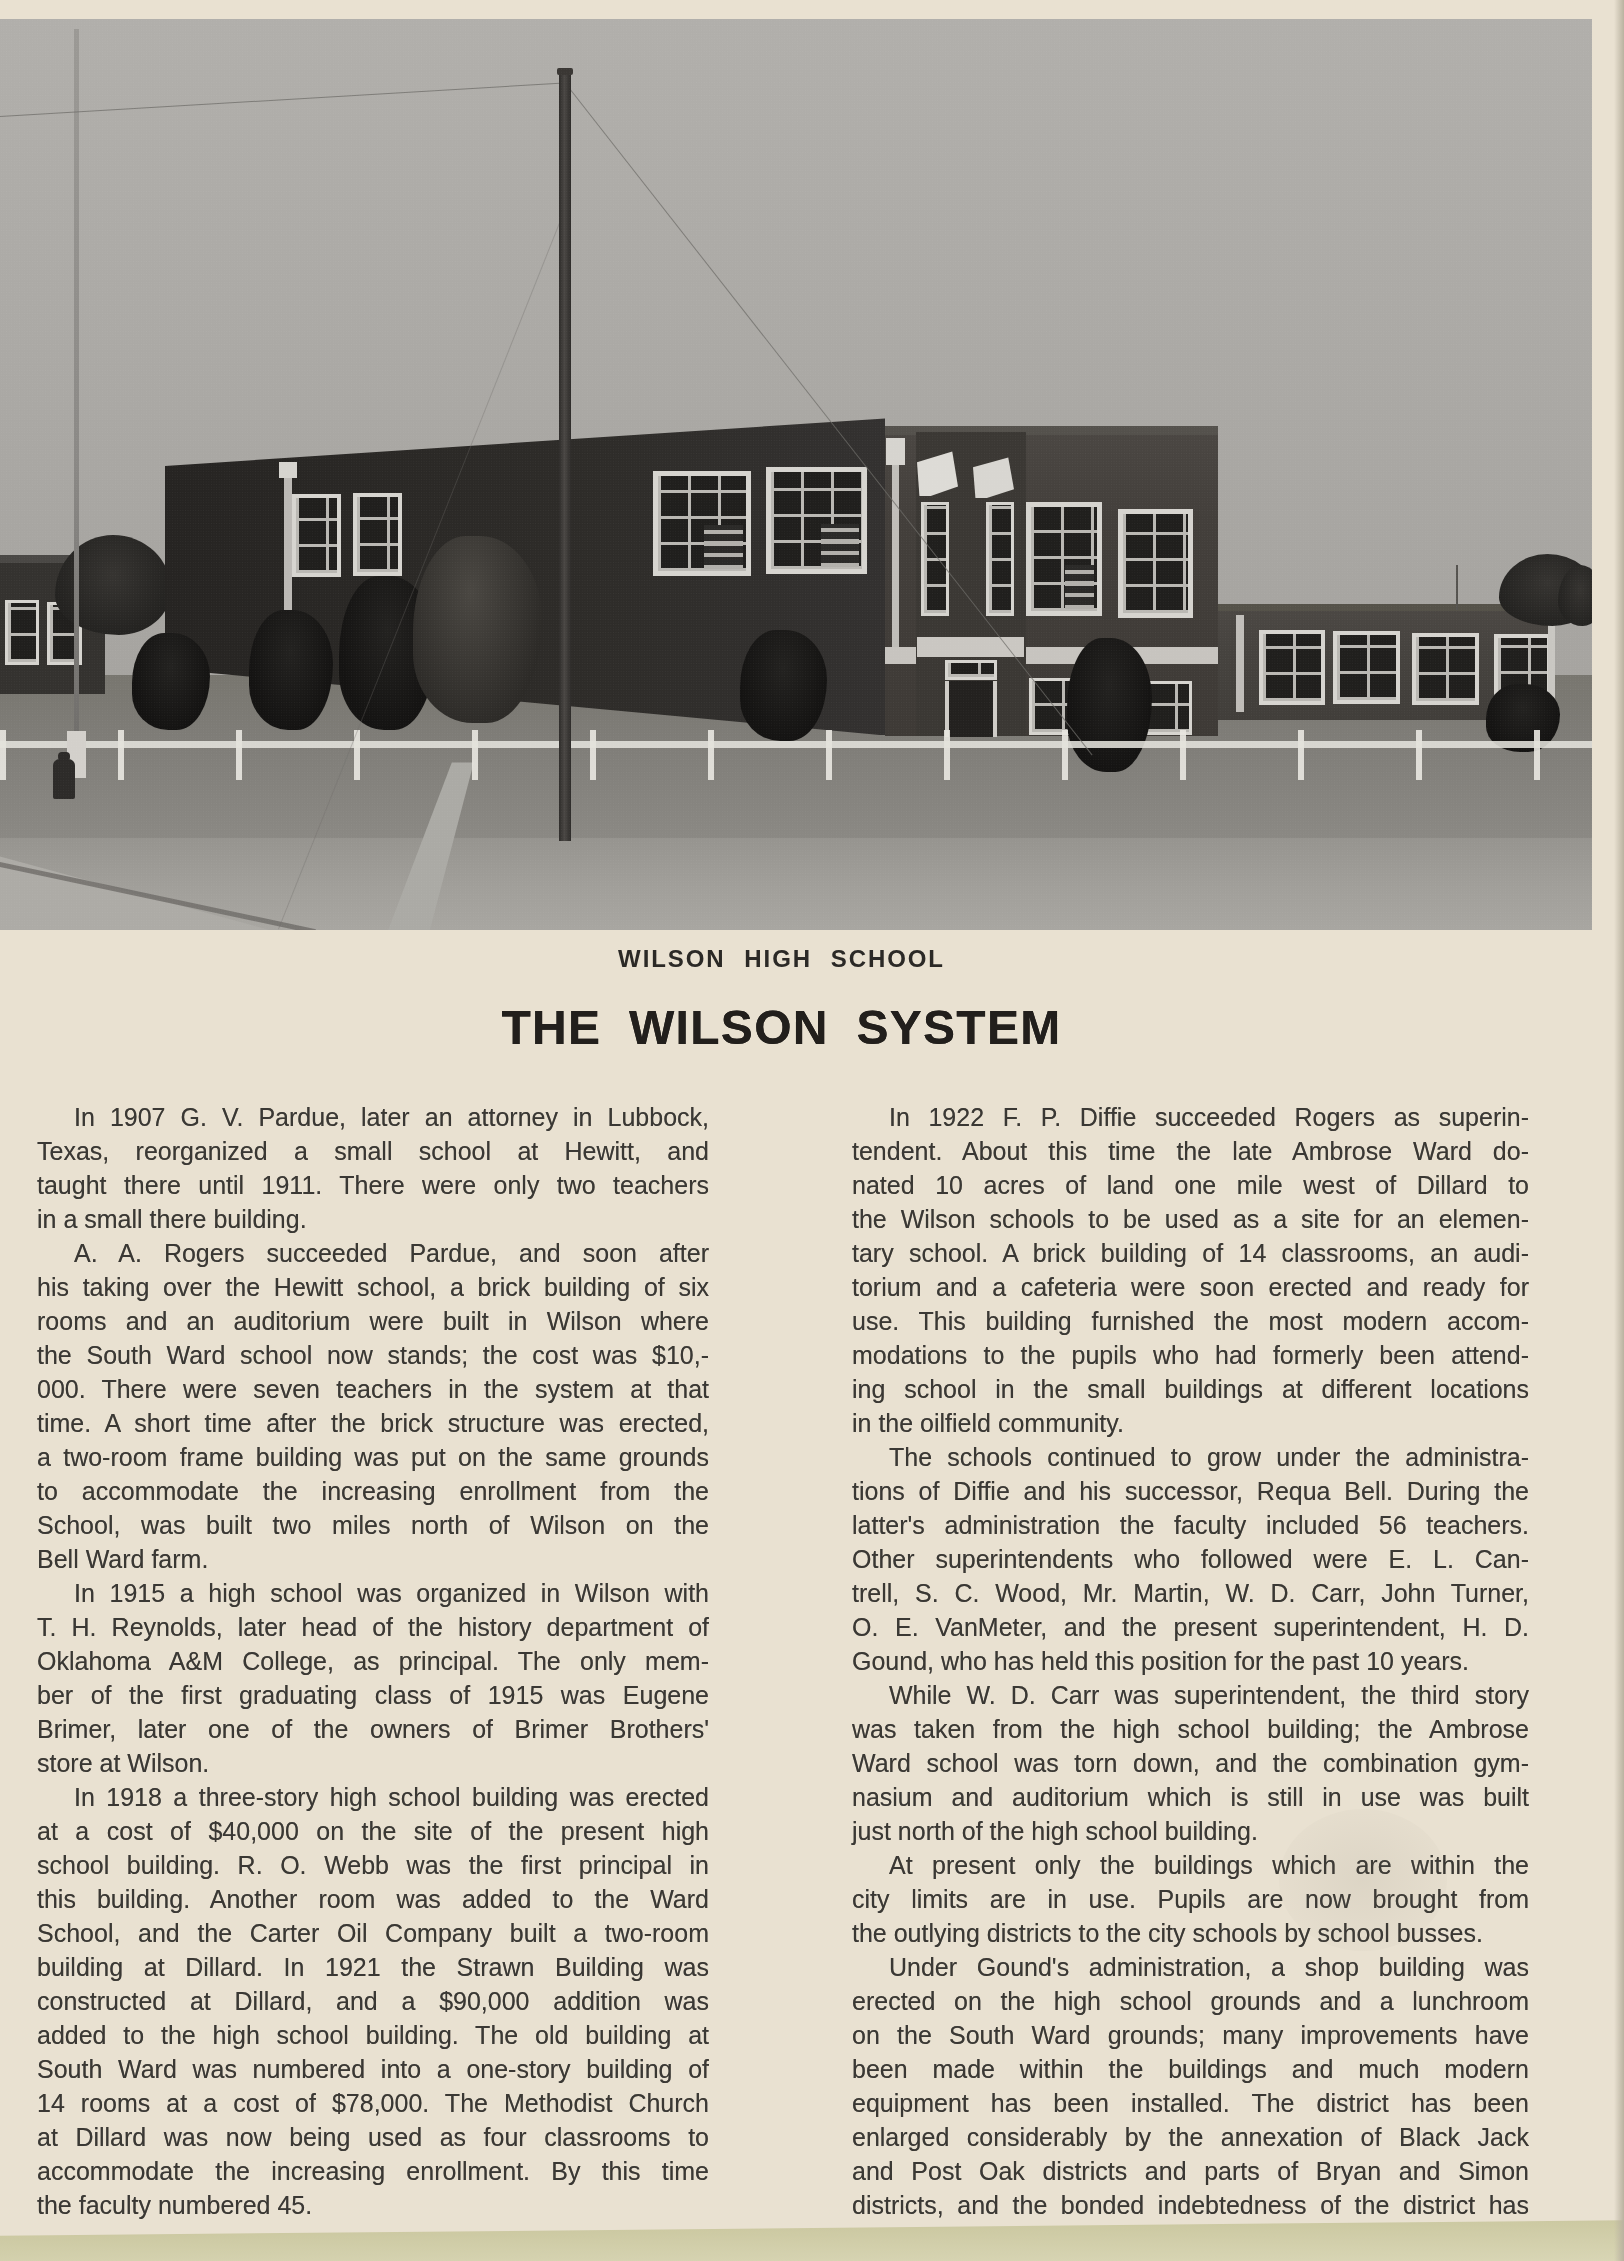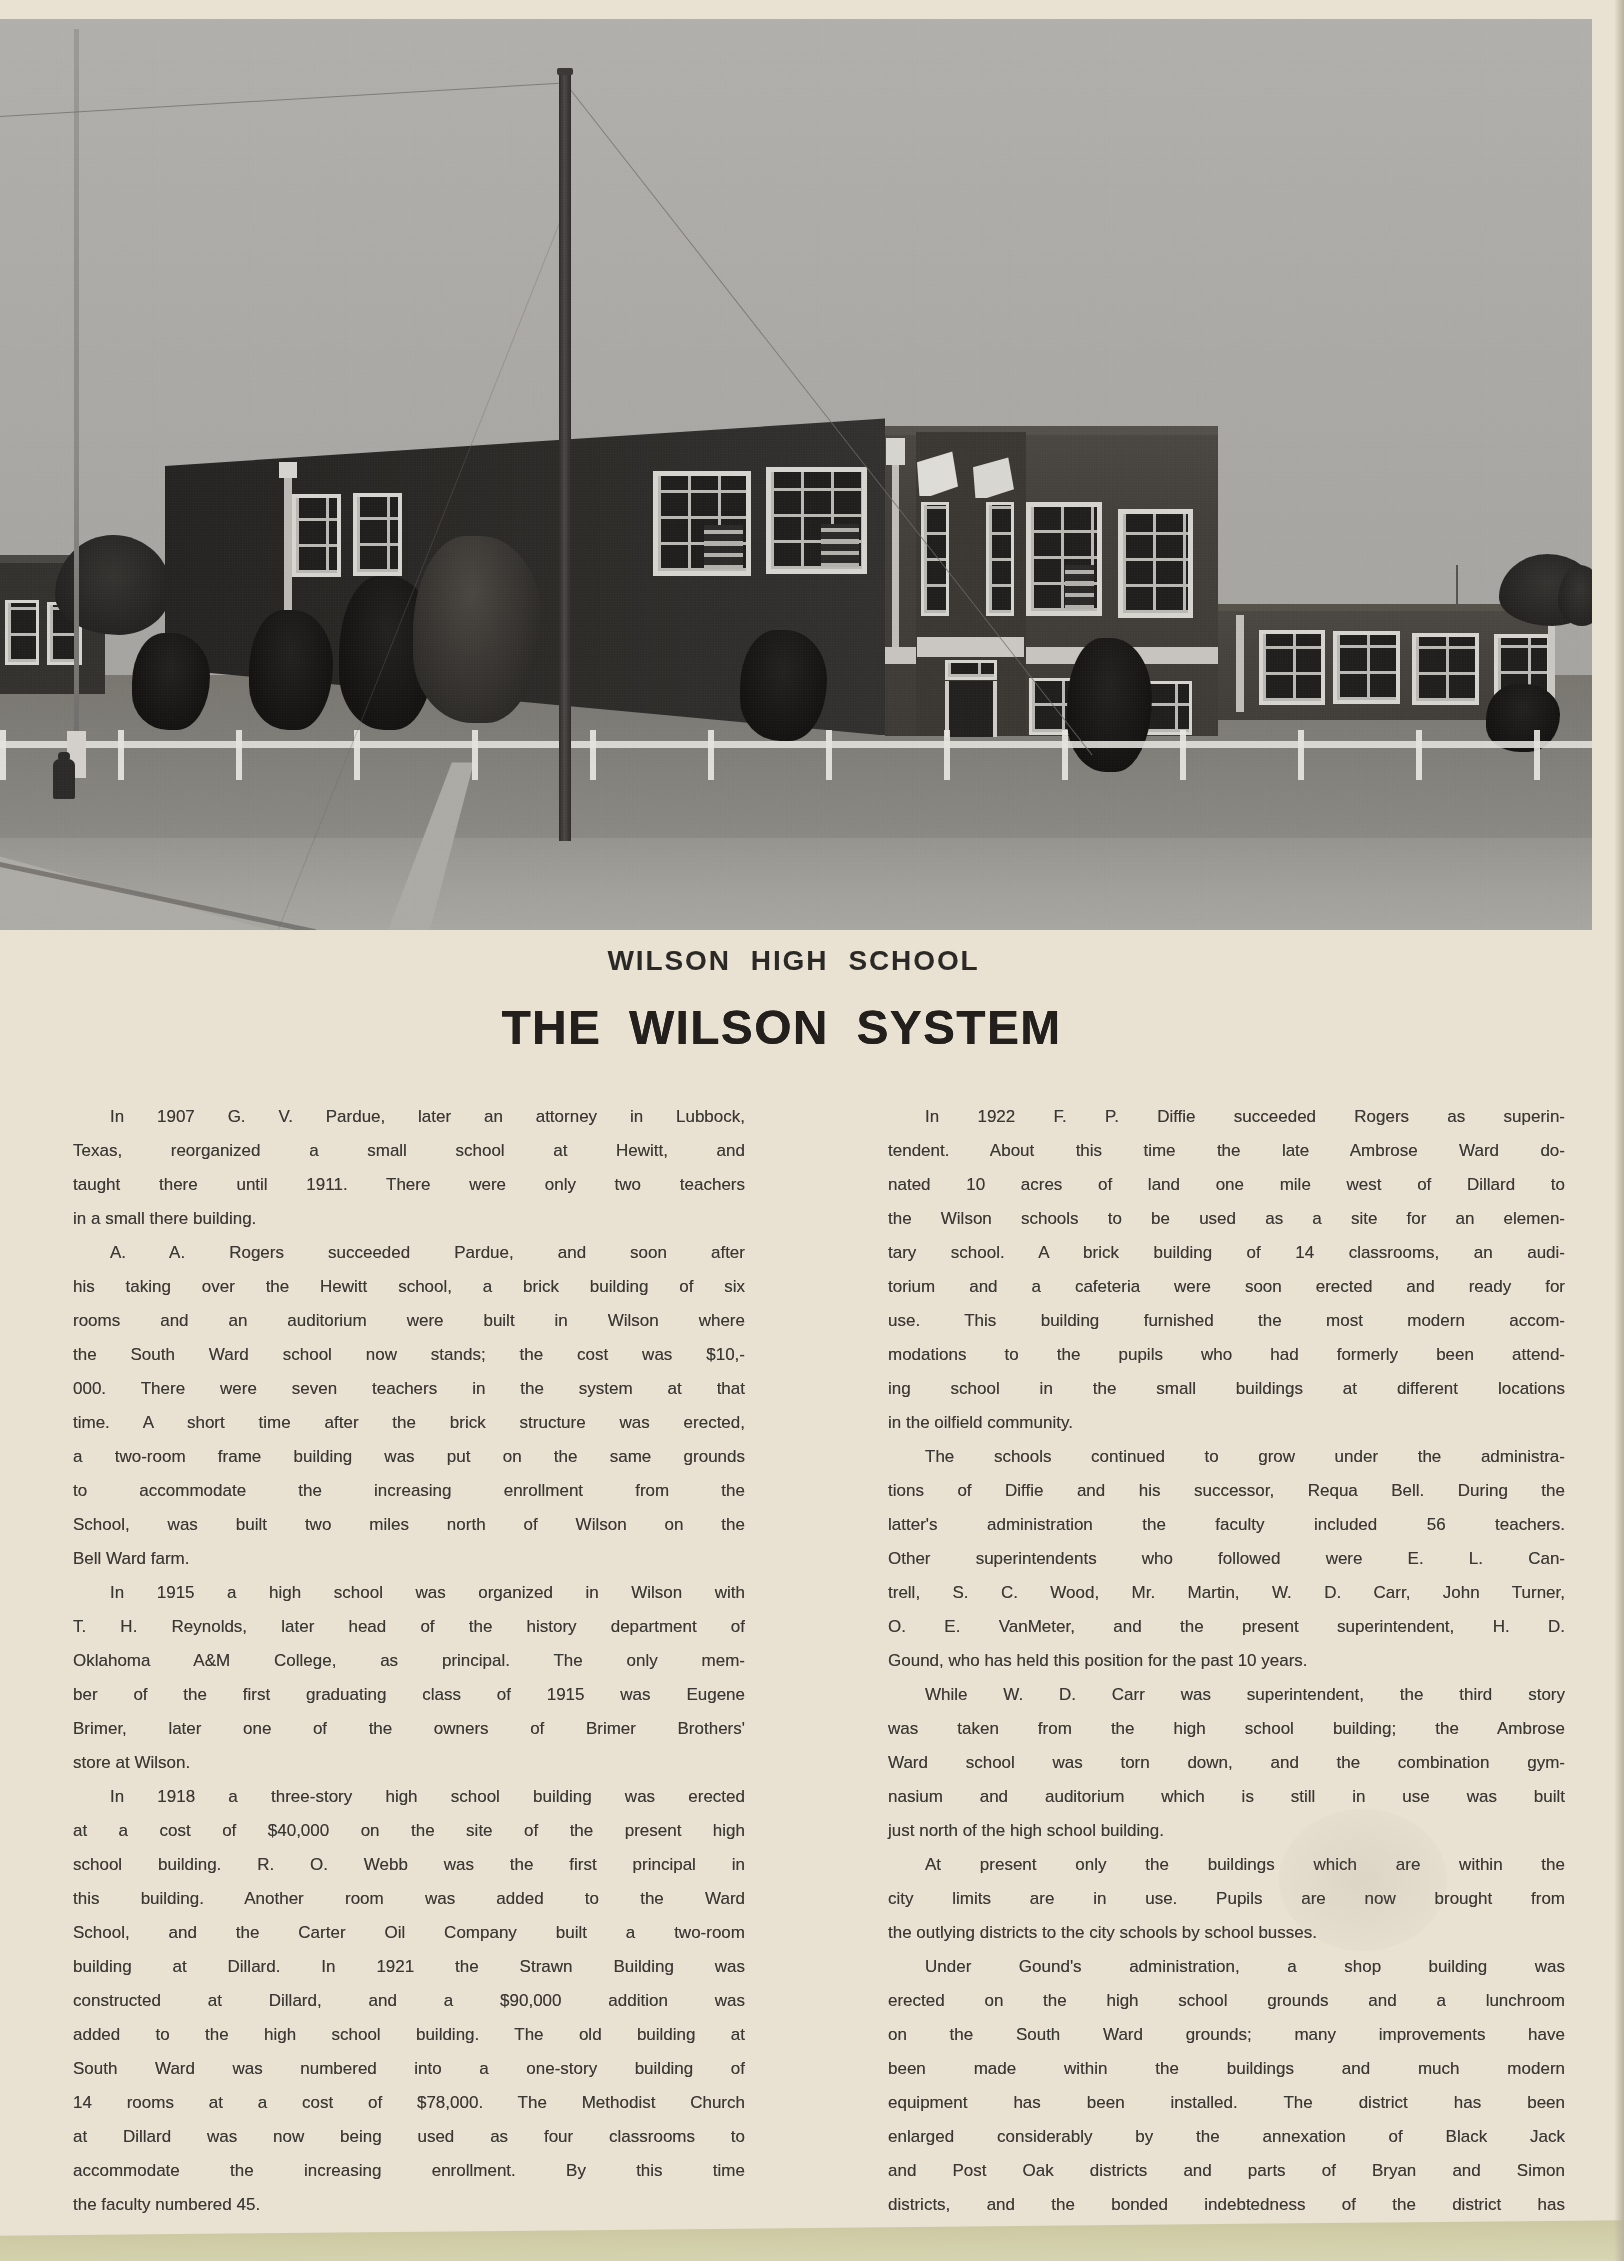--- a/index.html
+++ b/index.html
@@ -32,34 +32,33 @@
     position:absolute;
     background:radial-gradient(ellipse at 50% 35%,#232220 0%,#141312 72%);
     border-radius:46% 54% 48% 52%/58% 50% 62% 42%;
   }
   .tree{position:absolute;background:radial-gradient(ellipse at 50% 40%,#363431 0%,#232220 75%);border-radius:50% 50% 45% 55%/60% 55% 45% 40%;}
   .wire{position:absolute;height:1.3px;background:rgba(110,108,104,0.75);transform-origin:0 0;}
   .downspout{position:absolute;background:var(--trim,#d6d4cf);opacity:.85;}
 
   
   #caption{
-    position:absolute;left:12px;top:945px;width:1563px;text-align:center;
-    font-size:28px;font-weight:bold;letter-spacing:1.9px;word-spacing:10.3px;
+    position:absolute;left:0;top:945px;width:1563px;text-align:center;
+    font-size:24px;font-weight:bold;letter-spacing:1.9px;word-spacing:10.3px;
     color:#2b2926;
   }
   #title{
     position:absolute;left:0;top:1000px;width:1563px;text-align:center;
     font-size:48px;font-weight:bold;letter-spacing:1.3px;word-spacing:13px;
     color:#221f1c;text-shadow:0 0 0.6px #221f1c;
   }
   .col{
     position:absolute;top:1100px;
-    font-size:17px;line-height:34px;color:var(--ink,#3a3834);
+    font-size:25px;line-height:34px;color:var(--ink,#3a3834);
     text-shadow:0 0 0.4px rgba(58,56,52,0.55);
-    margin-left:36px;
   }
   #col-left{left:37px;width:672px;}
   #col-right{left:852px;width:677px;}
   .line{text-align:justify;text-align-last:justify;white-space:normal;}
   .line.last{text-align-last:left;}
   .line.first{text-indent:37px;}
 
   
   #bottom-band{
     position:absolute;left:-26px;top:2228px;width:1680px;height:52px;

